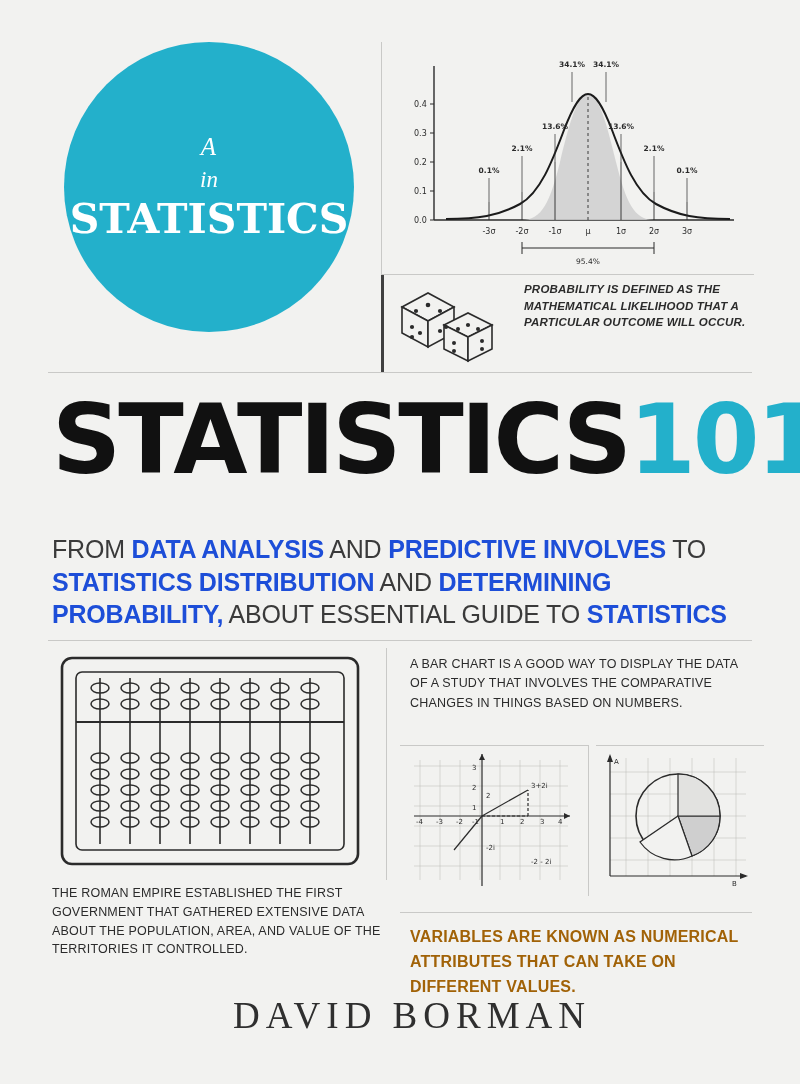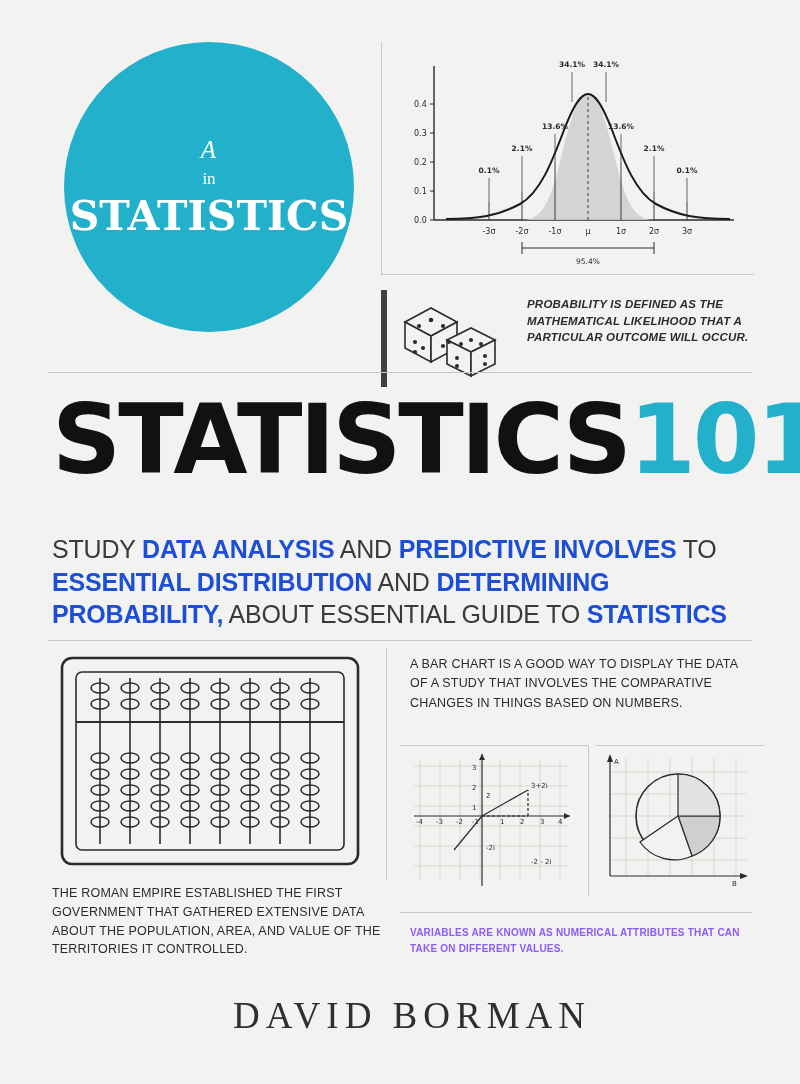--- a/index.html
+++ b/index.html
@@ -54,21 +54,22 @@
     font-family: "Liberation Serif", serif;
     font-style: italic;
     font-weight: bold;
     font-size: 37px;
     letter-spacing: 1px;
     line-height: 1.05;
     white-space: nowrap;
   }
   .badge .b3 {
     font-family: "Liberation Serif", serif;
-    font-size: 17px;
+    font-style: italic;
+    font-size: 23px;
     line-height: 1.3;
     margin: 2px 0 5px;
   }
   .badge .b4 {
     font-family: "DejaVu Serif", serif;
     font-weight: bold;
     font-size: 41px;
     letter-spacing: 0px;
     line-height: 1;
   }
@@ -80,23 +81,23 @@
     width: 372px; height: 232px;
     background: #f2f2f0;
     border-left: 1px solid #c9c9c7;
     border-bottom: 1px solid #c9c9c7;
   }
   .curve-panel svg { display: block; }
 
   
   .dice-panel {
     position: absolute;
-    left: 381px; top: 290px;
+    left: 381px; top: 275px;
     width: 372px; height: 97px;
-    border-left: 6px solid #404040;
+    border-left: 3px solid #404040;
   }
   .dice-svg { position: absolute; left: 6px; top: 6px; }
   .prob-text {
     position: absolute;
     left: 140px; top: 6px;
     width: 232px;
     font-family: "Liberation Sans", sans-serif;
     font-weight: bold;
     font-style: italic;
     font-size: 11.5px;
@@ -184,24 +185,24 @@
     left: 596px; top: 745px;
     width: 168px; height: 150px;
     border-top: 1px solid #c9c9c7;
   }
   .var-text {
     position: absolute;
     left: 410px; top: 925px;
     width: 344px;
     font-family: "Liberation Sans", sans-serif;
     font-weight: bold;
-    font-size: 10px;
+    font-size: 16px;
     line-height: 1.55;
     letter-spacing: 0.2px;
-    color: #8b5cf6;
+    color: #a16207;
     text-transform: uppercase;
   }
 
   .author {
     position: absolute;
     left: 0; top: 994px;
     width: 800px;
     text-align: center;
     font-family: "Liberation Serif", serif;
     font-size: 37px;
@@ -332,21 +333,21 @@
     </div>
 
     <div class="rule" style="left:48px; top:372px; width:704px;"></div>
   </div>
 
   <div class="title">
     <span>STATISTICS</span><span class="num">101</span>
   </div>
 
   <div class="subtitle">
-    <span>STUDY </span><b>DATA ANALYSIS</b><span> AND </span><b>PREDICTIVE INVOLVES</b><span> TO </span><b>ESSENTIAL DISTRIBUTION</b><span> AND </span><b>DETERMINING PROBABILITY,</b><span> ABOUT ESSENTIAL GUIDE TO </span><b>STATISTICS</b>
+    <span>FROM </span><b>DATA ANALYSIS</b><span> AND </span><b>PREDICTIVE INVOLVES</b><span> TO </span><b>STATISTICS DISTRIBUTION</b><span> AND </span><b>DETERMINING PROBABILITY,</b><span> ABOUT ESSENTIAL GUIDE TO </span><b>STATISTICS</b>
   </div>
 
   <div class="rule" style="left:48px; top:640px; width:704px;"></div>
 
   <div class="abacus-panel">
     <svg width="330" height="228" viewBox="0 0 330 228">
       <rect x="14" y="10" width="296" height="206" rx="10" ry="10" fill="none" stroke="#2b2b2b" stroke-width="2.6"></rect>
       <rect x="28" y="24" width="268" height="178" rx="6" ry="6" fill="none" stroke="#2b2b2b" stroke-width="1.6"></rect>
 
       <g stroke="#2b2b2b" stroke-width="1.6" fill="none">

